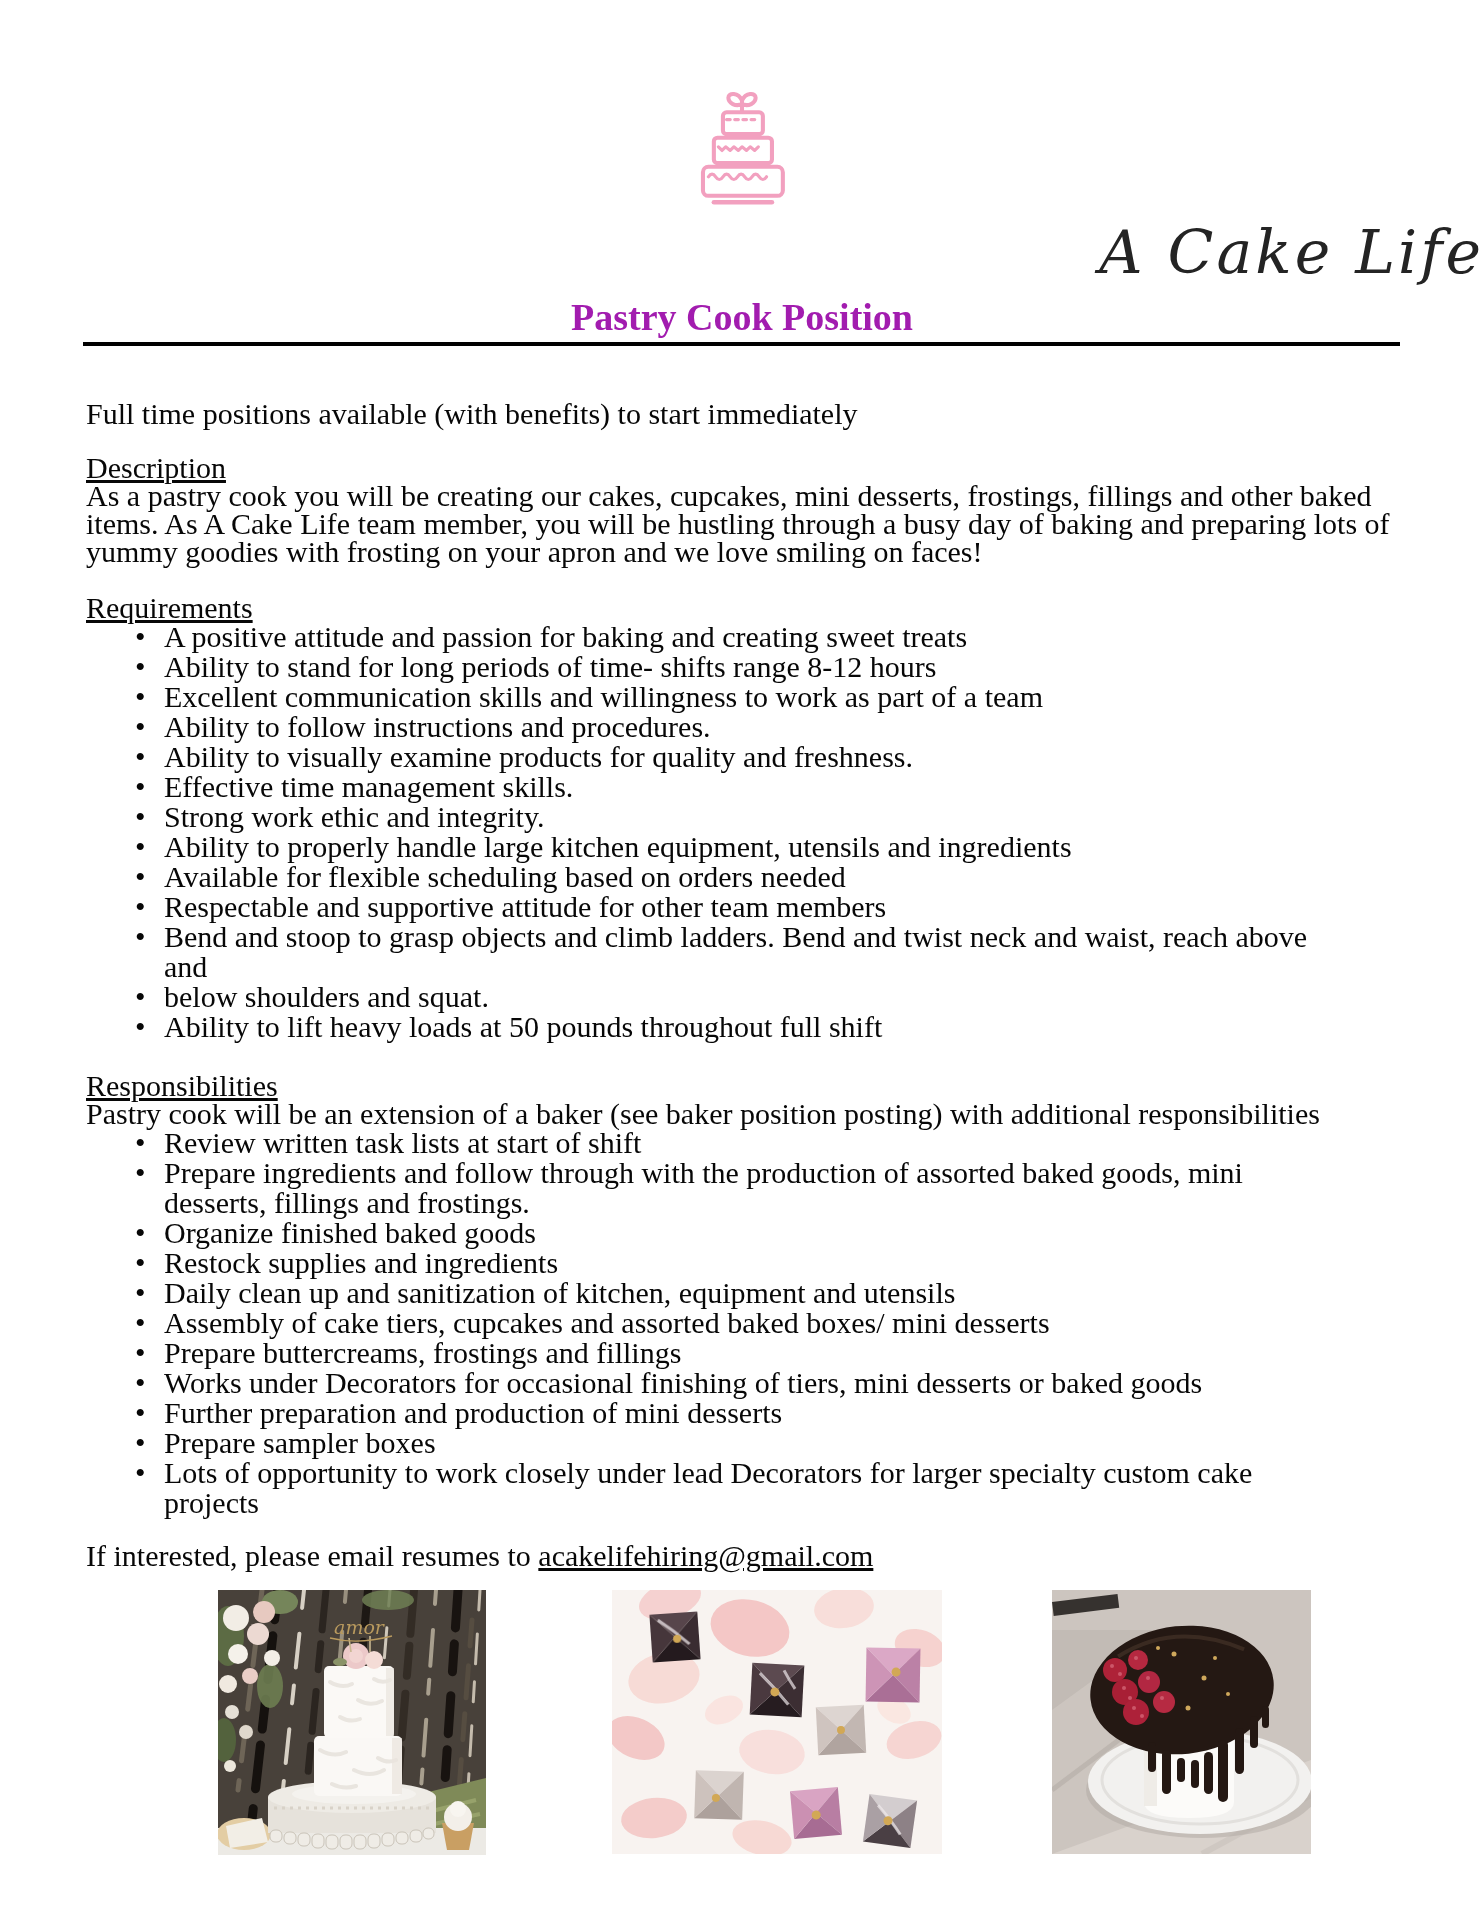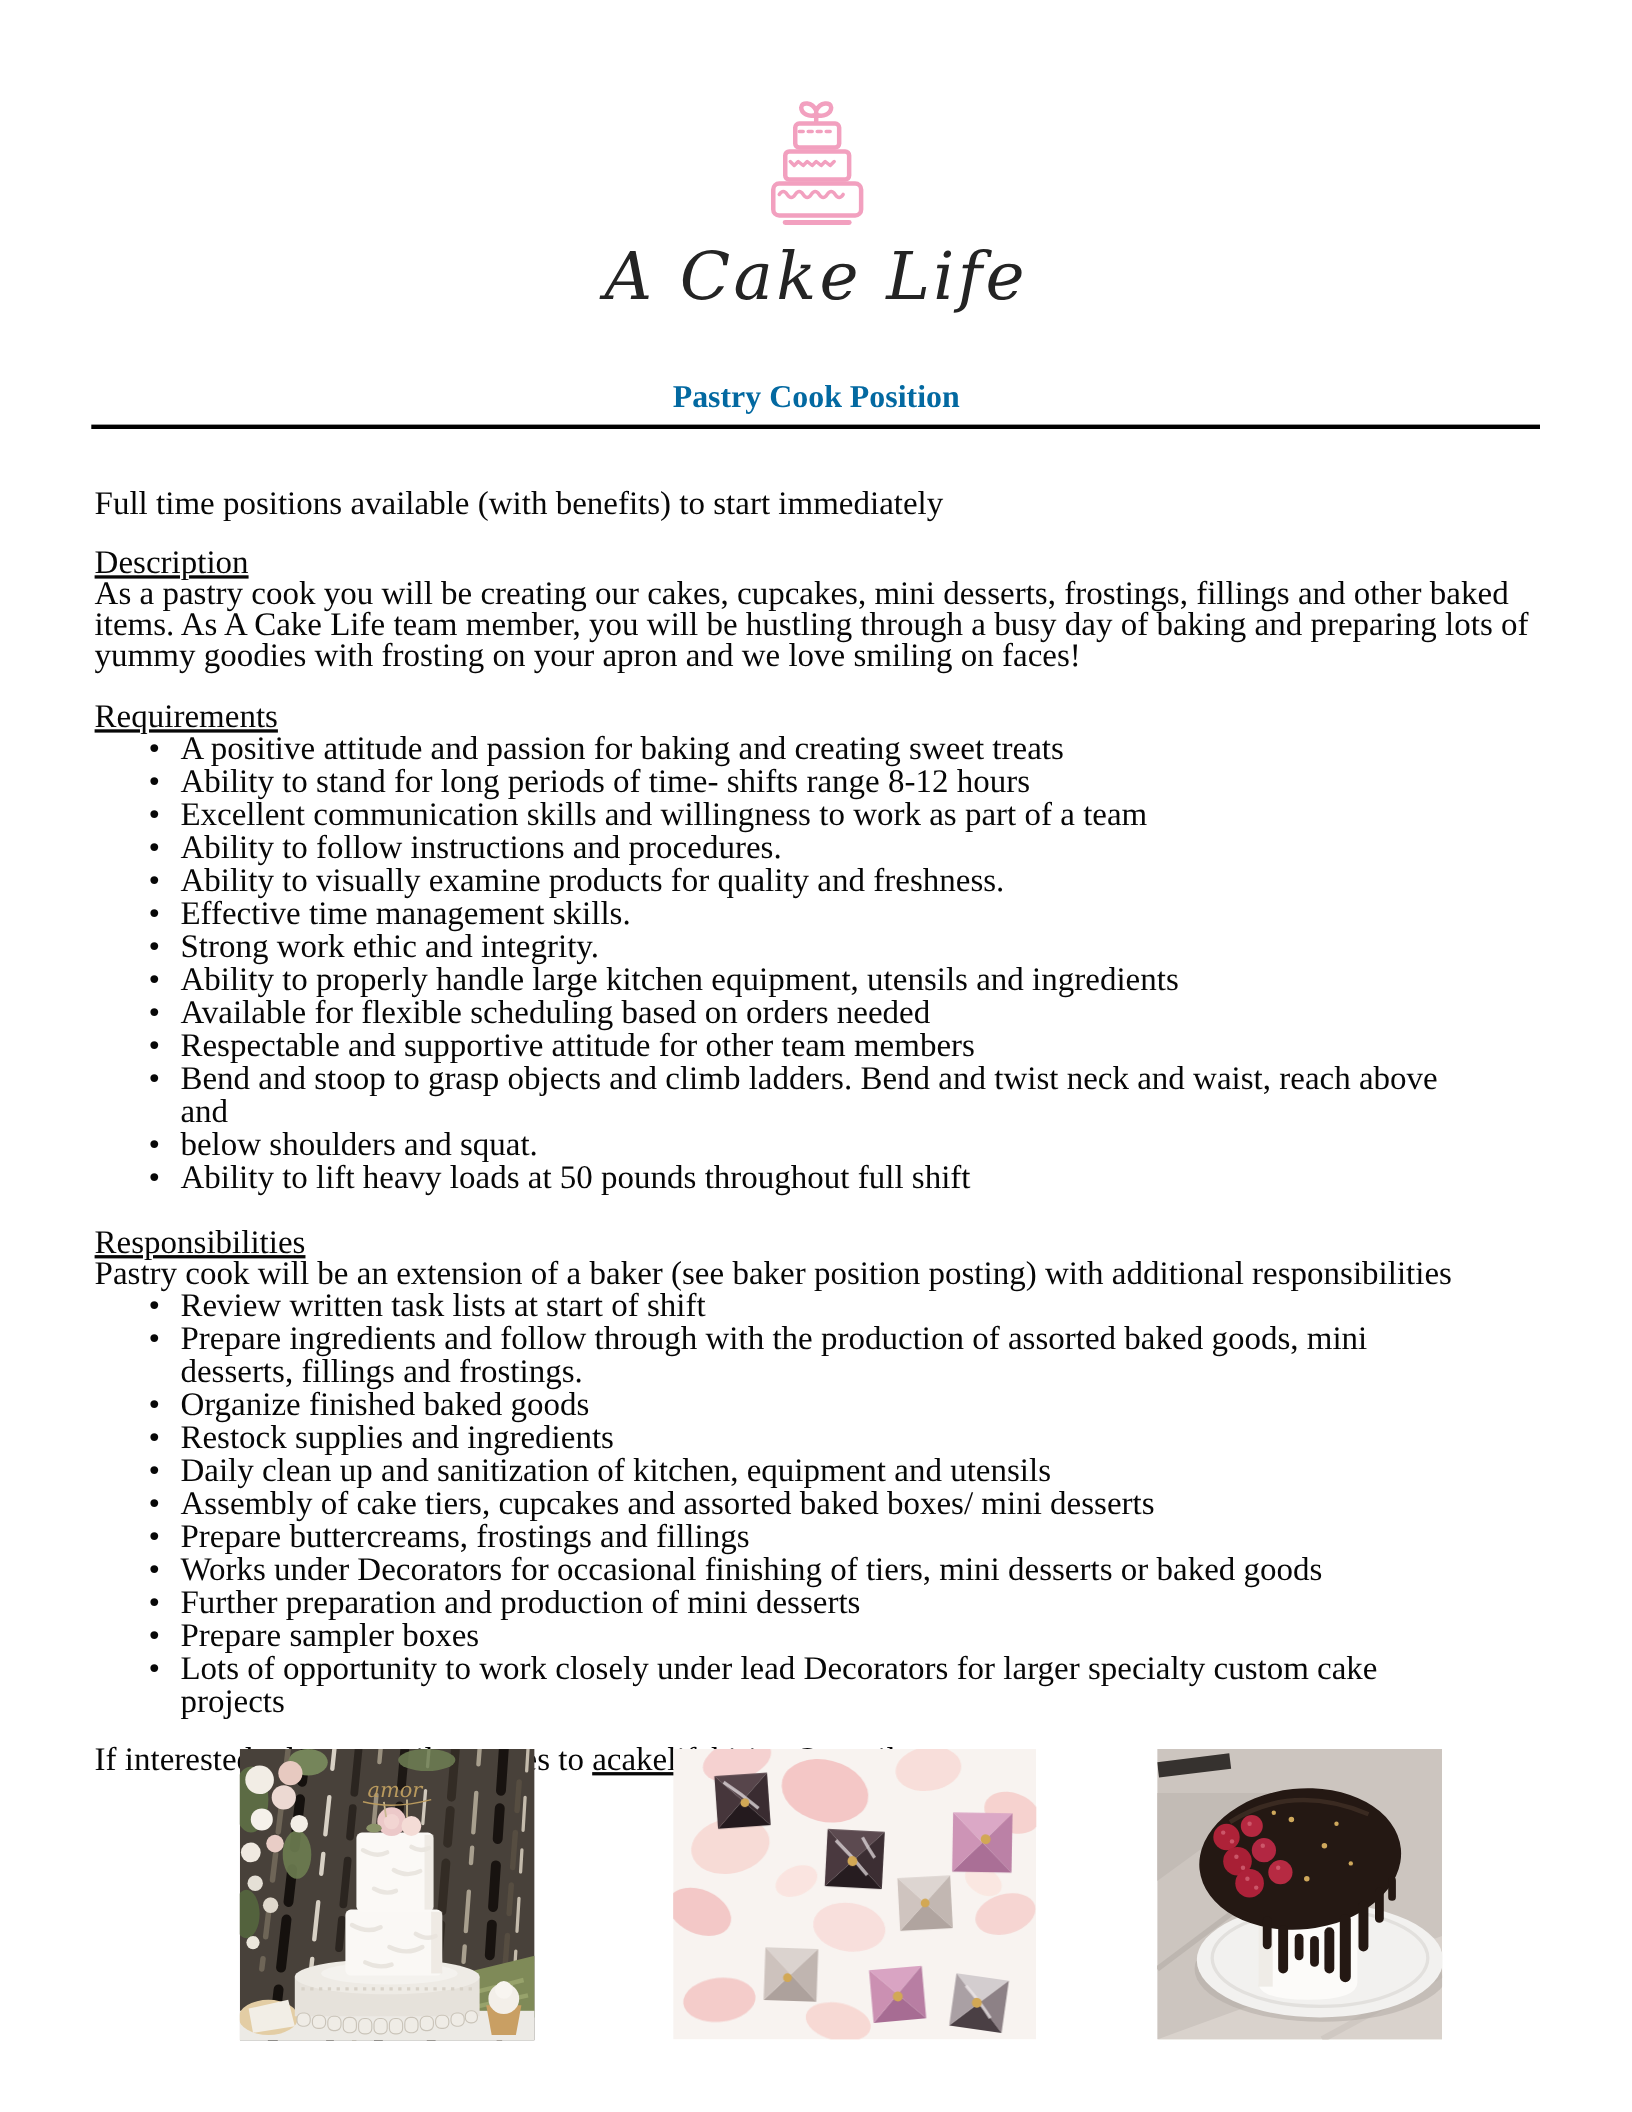--- a/index.html
+++ b/index.html
@@ -1,27 +1,27 @@
 <!DOCTYPE html>
 <html><head>
 <meta charset="utf-8">
 <style>
   html,body{margin:0;padding:0;background:#ffffff;}
   .page{
     position:relative;width:1484px;height:1920px;background:#ffffff;overflow:hidden;
     font-family:"Liberation Serif","DejaVu Serif",serif;color:#070707;
   }
-  .logo-block{padding-top:84px;text-align:center;}
+  .logo-block{padding-top:84px;text-align:right;}
   .cake-logo{display:block;margin:0 auto;width:118px;height:122px;}
   .brand{
     font-style:italic;font-size:60px;line-height:93px;letter-spacing:3px;color:#242424;
     font-family:"DejaVu Serif","Liberation Serif",serif;
   }
   .doc-title{
-    margin-top:44px;text-align:center;font-size:29px;line-height:36px;font-weight:bold;color:#0369a1;
+    text-align:center;font-size:38px;line-height:36px;font-weight:bold;color:#a21caf;
   }
   .rule{height:4px;background:#000;margin:7px 84px 0 83px;}
   .content{margin:0 84px 0 86px;font-size:30px;}
   .intro{margin-top:54px;line-height:28px;}
   .section-heading{margin-top:26px;line-height:28px;text-decoration:underline;}
   .heading-gap-lg{margin-top:28px;}
   .heading-gap-md{margin-top:30px;}
   .para{line-height:28px;}
   ul.bullets{margin:0;padding:0;list-style:none;}
   ul.bullets li{position:relative;line-height:30px;padding-left:78px;padding-right:90px;}

